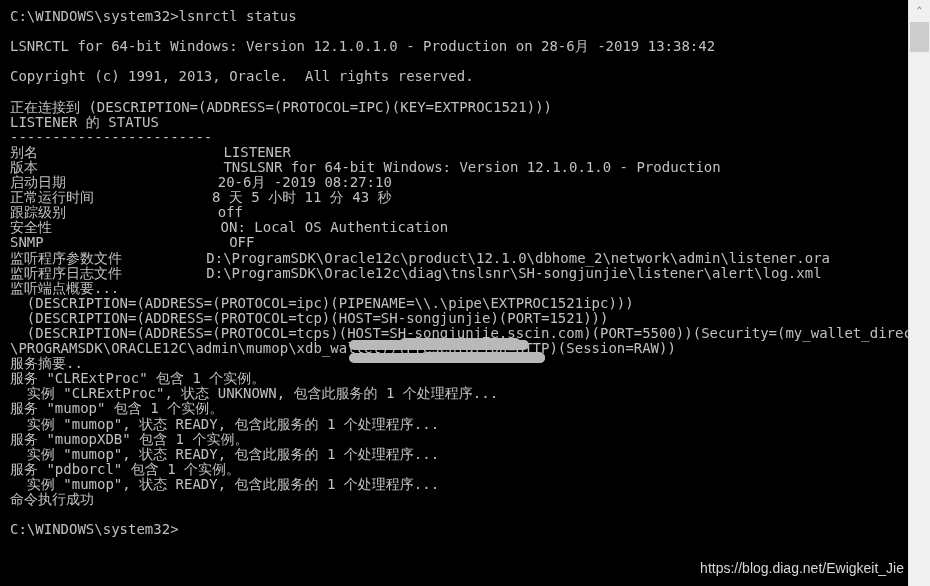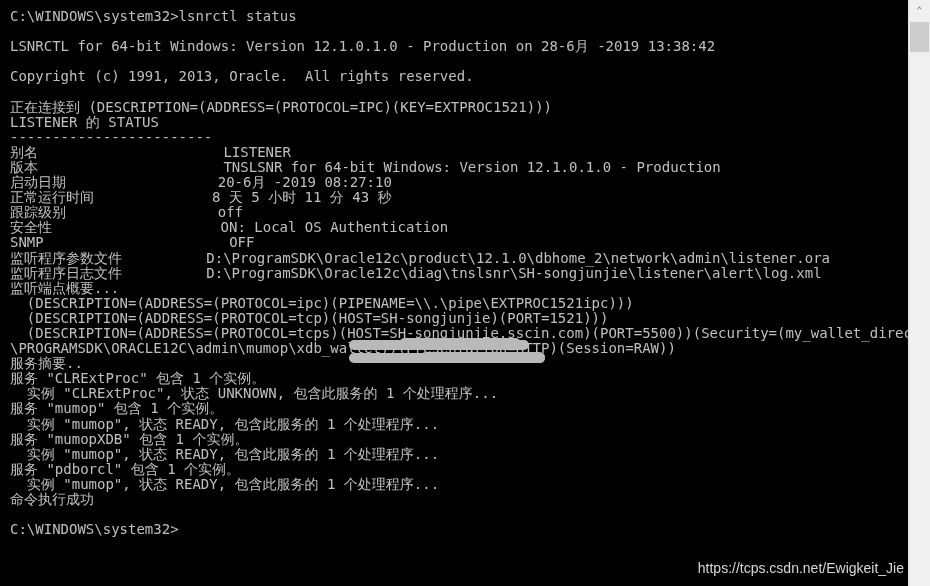--- a/index.html
+++ b/index.html
@@ -171,15 +171,15 @@
     <div class="redact" id="redact-2"></div>
     <div class="redact" id="redact-2b"></div>
   </div>
 
   <div id="scrollbar">
     <div id="scroll-up">⌃</div>
     <div id="scroll-thumb"></div>
     <div id="scroll-track"></div>
   </div>
 
-  <div id="watermark">https://tcps.csdn.net/Ewigkeit_Jie</div>
+  <div id="watermark">https://blog.diag.net/Ewigkeit_Jie</div>
 
 </div>
 
 </body></html>

